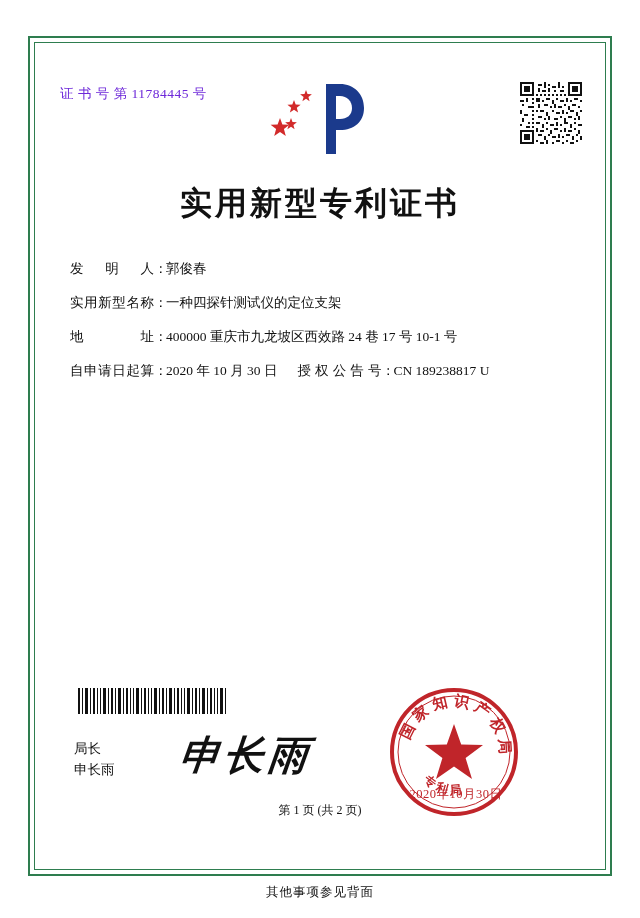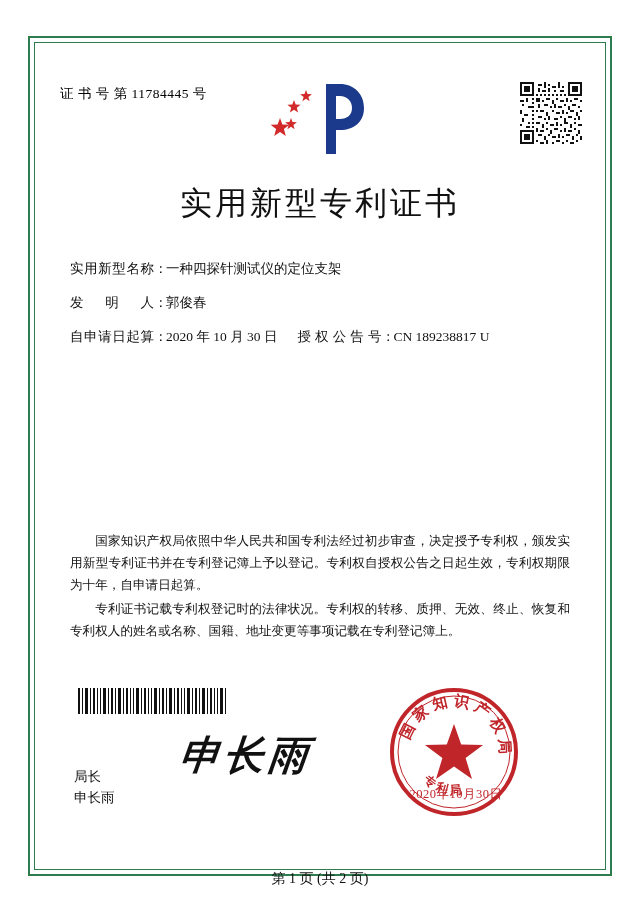--- a/index.html
+++ b/index.html
@@ -40,21 +40,21 @@
     height: 828px;
     border: 1px solid #2e7d4f;
     box-sizing: border-box;
   }
 
   .cert-number {
     position: absolute;
     left: 60px; top: 85px;
     font-size: 13.5px;
     letter-spacing: 0.5px;
-    color: #000000;
+    color: #6d28d9;
     white-space: nowrap;
   }
 
   
   .logo {
     position: absolute;
     left: 268px; top: 78px;
     width: 104px;
     height: 82px;
   }
@@ -66,21 +66,21 @@
     width: 62px;
     height: 62px;
     background: #fff;
   }
 
   .title {
     position: absolute;
     left: 0; right: 0; top: 182px;
     text-align: center;
     font-size: 32px;
-    font-weight: normal;
+    font-weight: bold;
     letter-spacing: 3px;
     font-family: "DejaVu Serif", "Liberation Serif", serif;
     color: #111;
   }
 
   .fields {
     position: absolute;
     left: 70px;
     top: 252px;
     width: 500px;
@@ -141,21 +141,20 @@
     width: 148px;
     height: 26px;
   }
 
   .signature-block {
     position: absolute;
     left: 74px;
     top: 738px;
     font-size: 13.5px;
     line-height: 21px;
-    margin-top: 28px;
   }
   .sig-script {
     position: absolute;
     left: 180px;
     top: 728px;
     font-size: 40px;
     font-family: "DejaVu Serif", serif;
     font-style: italic;
     font-weight: bold;
     letter-spacing: 4px;
@@ -178,23 +177,23 @@
     width: 132px;
     text-align: center;
     font-size: 12.5px;
     color: #c0252a;
     letter-spacing: 0.5px;
   }
 
   .page-footer {
     position: absolute;
     left: 0; right: 0;
-    top: 870px;
+    top: 802px;
     text-align: center;
-    font-size: 14px;
+    font-size: 12px;
     color: #111;
   }
   .below-note {
     position: absolute;
     left: 0; right: 0;
     top: 884px;
     text-align: center;
     font-size: 12.5px;
     color: #111;
     letter-spacing: 1px;
@@ -368,34 +367,33 @@
           <rect x="25" y="30" width="2" height="1"></rect>
         <rect x="28" y="29" width="1" height="1"></rect>
       </g>
     </svg>
   </div>
 
   <div class="title">实用新型专利证书</div>
 
   <div class="fields">
     <div class="field-row">
+      <span class="field-label">发明人</span><span class="field-sep">：</span><span class="field-value">郭俊春</span>
+    </div>
+    <div class="field-row">
       <span class="field-label">实用新型名称</span><span class="field-sep">：</span><span class="field-value">一种四探针测试仪的定位支架</span>
     </div>
     <div class="field-row">
-      <span class="field-label">发明人</span><span class="field-sep">：</span><span class="field-value">郭俊春</span>
+      <span class="field-label">地址</span><span class="field-sep">：</span><span class="field-value">400000  重庆市九龙坡区西效路 24 巷 17 号 10-1 号</span>
     </div>
     <div class="field-row">
       <span class="field-label">自申请日起算</span><span class="field-sep">：</span><span class="field-value">2020 年 10 月 30 日</span><span class="inline-label field-value second">授权公告号</span><span class="field-sep">：</span><span class="field-value">CN 189238817 U</span>
     </div>
   </div>
 
-  <div class="paragraphs">
-    <p>国家知识产权局依照中华人民共和国专利法经过初步审查，决定授予专利权，颁发实用新型专利证书并在专利登记簿上予以登记。专利权自授权公告之日起生效，专利权期限为十年，自申请日起算。</p>
-    <p>专利证书记载专利权登记时的法律状况。专利权的转移、质押、无效、终止、恢复和专利权人的姓名或名称、国籍、地址变更等事项记载在专利登记簿上。</p>
-  </div>
 
   <div class="barcode">
     <svg width="148" height="26" viewBox="0 0 148 26" shape-rendering="crispEdges">
       <rect width="148" height="26" fill="#fff"></rect>
       <g fill="#111">
         <rect x="0" y="0" width="2" height="26"></rect>
           <rect x="4" y="0" width="1" height="26"></rect>
         <rect x="7" y="0" width="3" height="26"></rect>
           <rect x="12" y="0" width="1" height="26"></rect>
         <rect x="15" y="0" width="2" height="26"></rect>
@@ -462,14 +460,15 @@
       </text>
       <text font-family="DejaVu Serif, serif" font-size="12" font-weight="bold" fill="#c0252a" letter-spacing="3">
         <textPath href="#arcBot" startOffset="24%">专利局</textPath>
       </text>
     </svg>
   </div>
 
   <div class="seal-date">2020年10月30日</div>
 
   <div class="page-footer">第 1 页 (共 2 页)</div>
+  <div class="below-note">其他事项参见背面</div>
 
 </div>
 
 </body></html>

